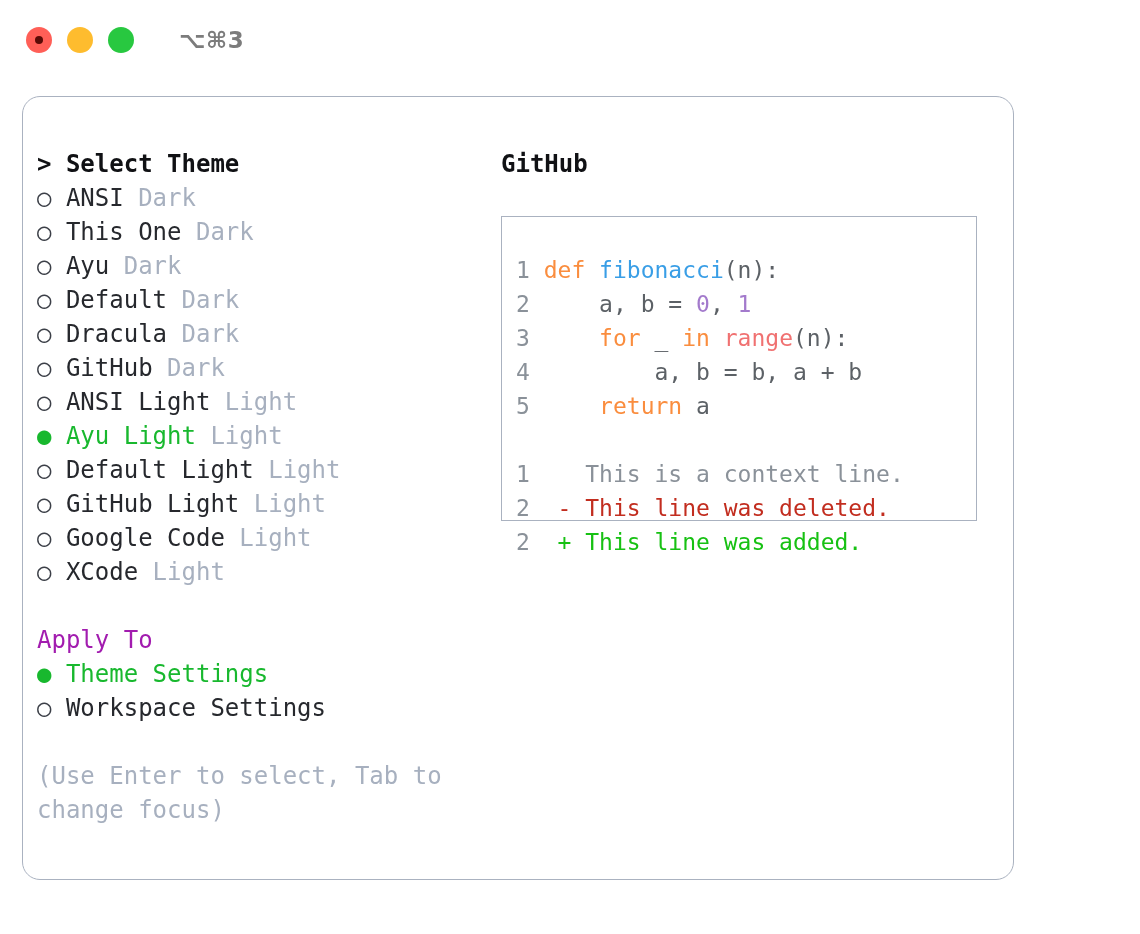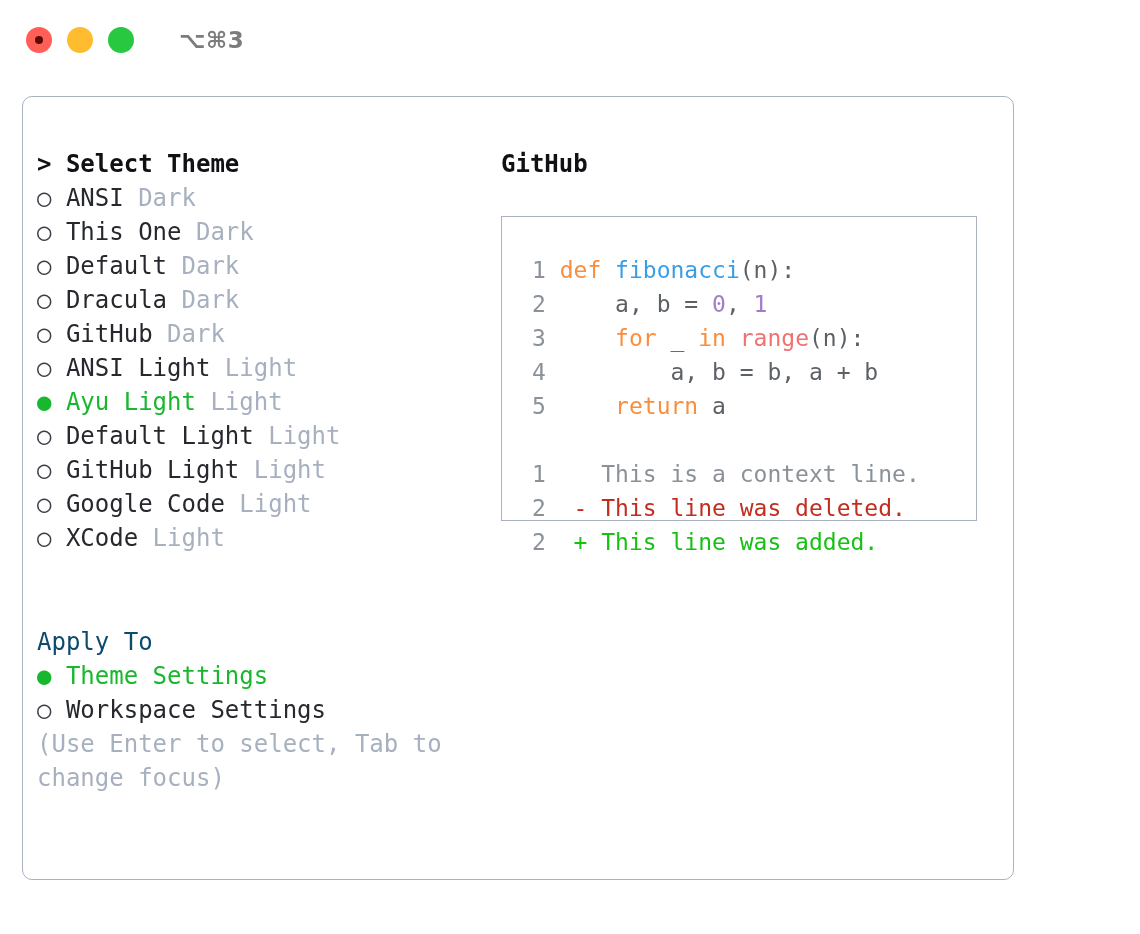--- a/index.html
+++ b/index.html
@@ -66,21 +66,21 @@
   }
 
   
   .panel {
     position: absolute;
     left: 22px;
     top: 96px;
     width: 992px;
     height: 784px;
     border: 1.6px solid #aab2c0;
-    border-radius: 10px;
+    border-radius: 18px;
     box-sizing: border-box;
     background: #ffffff;
   }
 
   .panel-inner {
     position: absolute;
     left: 0; top: 0;
     width: 100%;
     height: 100%;
   }
@@ -95,44 +95,44 @@
   .section-head {
     font-size: 24px;
     font-weight: bold;
     color: #101114;
     line-height: 34px;
     white-space: pre;
   }
   .section-head-plain {
     font-size: 24px;
     font-weight: normal;
-    color: #0c4a6e;
-    line-height: 34px;
-    white-space: pre;
-    margin-top: 36px;
+    color: #a21caf;
+    line-height: 34px;
+    white-space: pre;
   }
   .opt-row {
     font-size: 24px;
     line-height: 34px;
     color: #26282d;
     white-space: pre;
   }
   .bullet-on {
     color: #18b82e;
   }
   .bullet-off {
     color: #3b3f47;
   }
   .opt-label      { color: #26282d; text-align: right; }
   .opt-label-sel  { color: #18b82e; }
   .opt-tag        { color: #a7b0bf; }
 
   .spacer-block { height: 34px; }
 
   .hint {
+    margin-top: 34px;
     font-size: 24px;
     line-height: 34px;
     color: #a7b0bf;
     width: 420px;
   }
 
   
   .right-col {
     position: absolute;
     left: 478px;
@@ -145,21 +145,21 @@
     color: #101114;
     line-height: 34px;
   }
   .preview-box {
     margin-top: 35px;
     width: 476px;
     height: 305px;
     border: 1.6px solid #aab2c0;
     box-sizing: border-box;
     background: #ffffff;
-    padding: 36px 0 0 16px;
+    padding: 36px 0 0 0;
   }
   .code-line {
     font-size: 23px;
     line-height: 34px;
     white-space: pre;
     padding-left: 14px;
   }
   .ln {
     color: #8a9199;
   }
@@ -192,20 +192,21 @@
   <div class="panel">
     <div class="panel-inner">
 
       <div class="left-col">
 
         <div class="section-head">&gt; Select Theme</div>
 
         <div id="theme-list">
             <div class="opt-row"><span class="bullet-off">○</span><span class="opt-label"> ANSI</span><span class="opt-tag"> Dark</span></div>
             <div class="opt-row"><span class="bullet-off">○</span><span class="opt-label"> This One</span><span class="opt-tag"> Dark</span></div>
+            <div class="opt-row"><span class="bullet-off">○</span><span class="opt-label"> Ayu</span><span class="opt-tag"> Dark</span></div>
             <div class="opt-row"><span class="bullet-off">○</span><span class="opt-label"> Default</span><span class="opt-tag"> Dark</span></div>
             <div class="opt-row"><span class="bullet-off">○</span><span class="opt-label"> Dracula</span><span class="opt-tag"> Dark</span></div>
             <div class="opt-row"><span class="bullet-off">○</span><span class="opt-label"> GitHub</span><span class="opt-tag"> Dark</span></div>
             <div class="opt-row"><span class="bullet-off">○</span><span class="opt-label"> ANSI Light</span><span class="opt-tag"> Light</span></div>
             <div class="opt-row"><span class="bullet-on">●</span><span class="opt-label-sel"> Ayu Light</span><span class="opt-tag"> Light</span></div>
             <div class="opt-row"><span class="bullet-off">○</span><span class="opt-label"> Default Light</span><span class="opt-tag"> Light</span></div>
             <div class="opt-row"><span class="bullet-off">○</span><span class="opt-label"> GitHub Light</span><span class="opt-tag"> Light</span></div>
             <div class="opt-row"><span class="bullet-off">○</span><span class="opt-label"> Google Code</span><span class="opt-tag"> Light</span></div>
             <div class="opt-row"><span class="bullet-off">○</span><span class="opt-label"> XCode</span><span class="opt-tag"> Light</span></div>
           </div>

